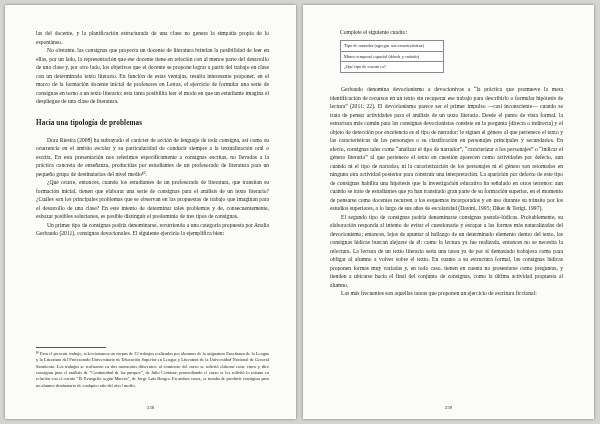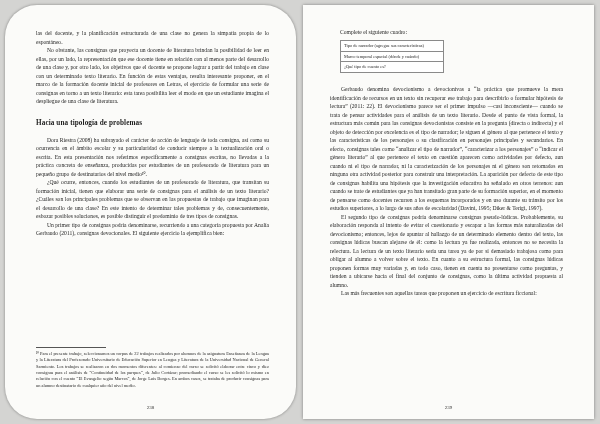--- a/index.html
+++ b/index.html
@@ -11,21 +11,21 @@
     overflow:hidden;
   }
   .spread { display:flex; gap:7px; padding:5px; }
   .page {
     width:291px; height:414px;
     background:#fbfbf9;
     box-shadow:0 0 3px rgba(0,0,0,.4);
     position:relative;
     display:flex; flex-direction:column;
   }
-  .page.left  { padding:24px 27px 30px 31px;border-radius:32px; }
+  .page.left  { padding:24px 27px 30px 31px; }
   .page.right { padding:24px 31px 26px 27px; }
   .page p.body {
     font-size:5.6px; line-height:1.52;
     text-align:justify; text-indent:11px;
   }
   .page p.cont { text-indent:0; }
   h2.heading {
     font-size:7.2px; font-weight:bold;
     margin:13px 0 9px 0; letter-spacing:.1px;
   }

